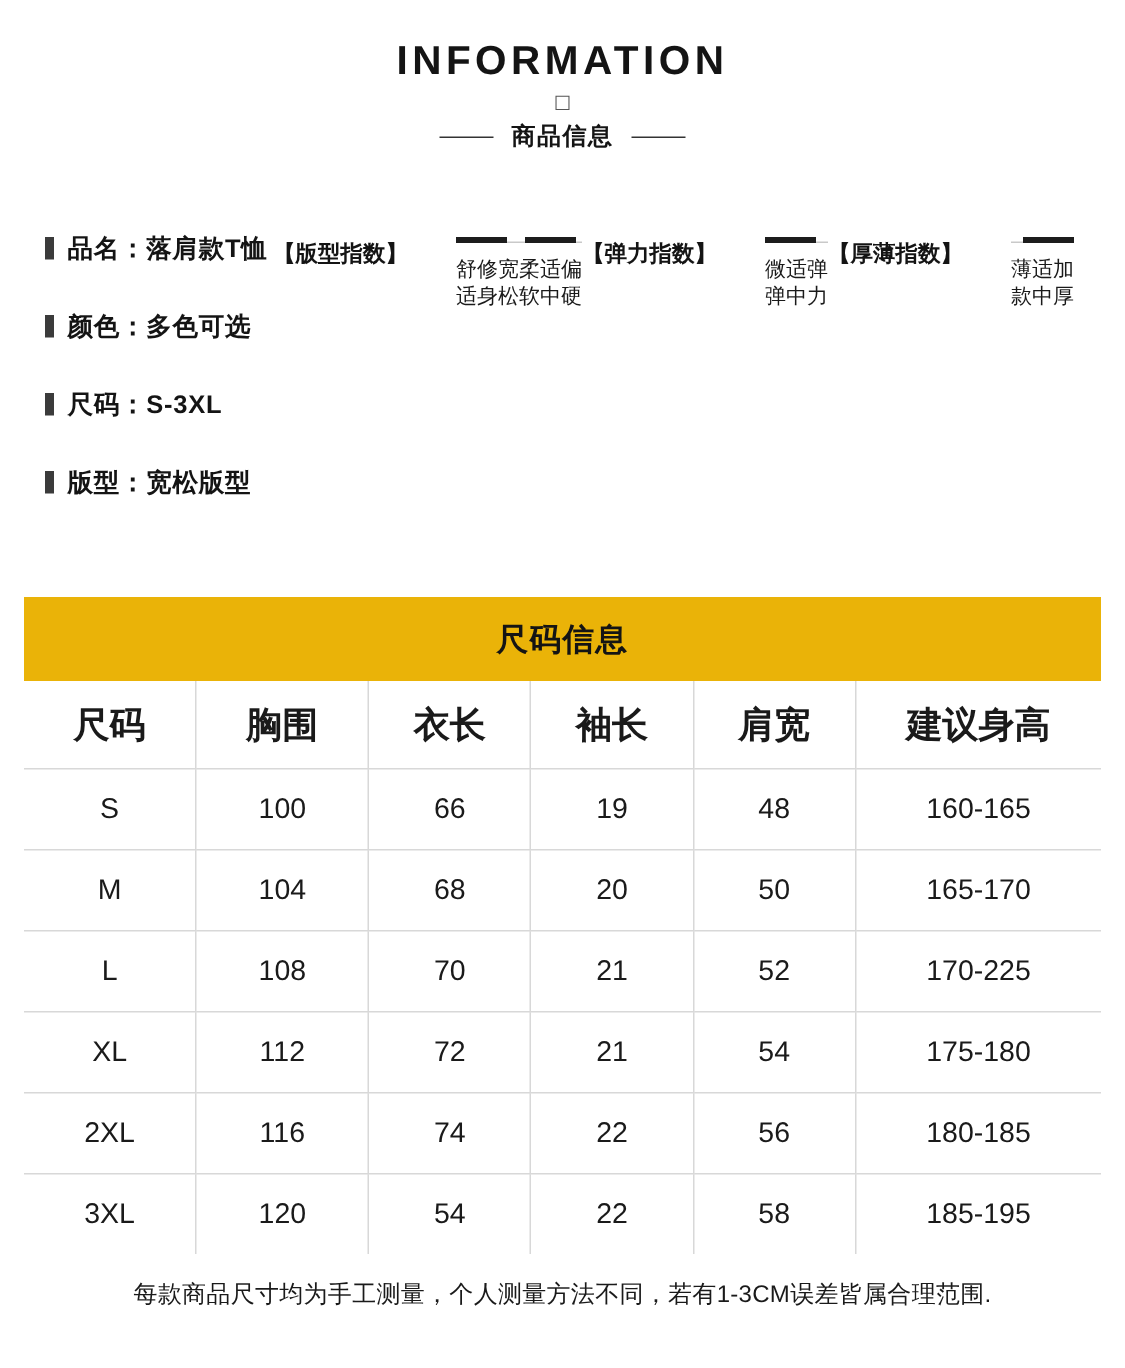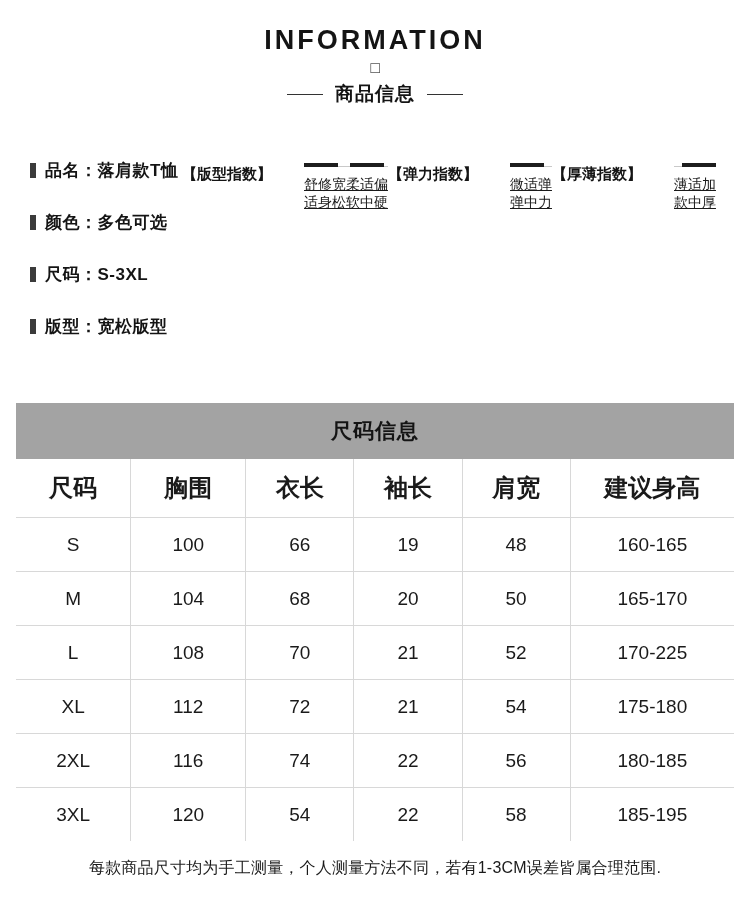--- a/index.html
+++ b/index.html
@@ -39,21 +39,21 @@
     align-items: center;
     justify-content: center;
     gap: 12px;
   }
   .header-rule {
     width: 36px;
     height: 1px;
     background: #333;
   }
   .header-sub {
-    font-size: 19px;
+    font-size: 16px;
     font-weight: bold;
     color: #141414;
     letter-spacing: 1px;
   }
 
   
   .info-section {
     margin-top: 46px;
     display: flex;
     padding: 0 34px 0 30px;
@@ -119,38 +119,37 @@
   .idx-fill {
     position: absolute;
     top: 2px;
     height: 4px;
     background: #1d1d1d;
     width: 34px;
   }
   .idx-ticks {
     display: flex;
     margin-top: 5px;
-    text-decoration: underline;
   }
   .idx-tick {
     font-size: 14px;
     color: #1a1a1a;
     width: 33.33%;
   }
   .idx-tick:nth-child(1) { text-align: left; }
   .idx-tick:nth-child(2) { text-align: center; }
   .idx-tick:nth-child(3) { text-align: right; }
 
   
   .size-block {
     margin-top: 36px;
     padding: 0 16px;
   }
   .size-title-bar {
-    background: #a3a3a3;
+    background: #eab308;
     height: 56px;
     display: flex;
     align-items: center;
     justify-content: center;
   }
   .size-title {
     font-size: 21px;
     font-weight: bold;
     color: #141414;
     letter-spacing: 1px;

